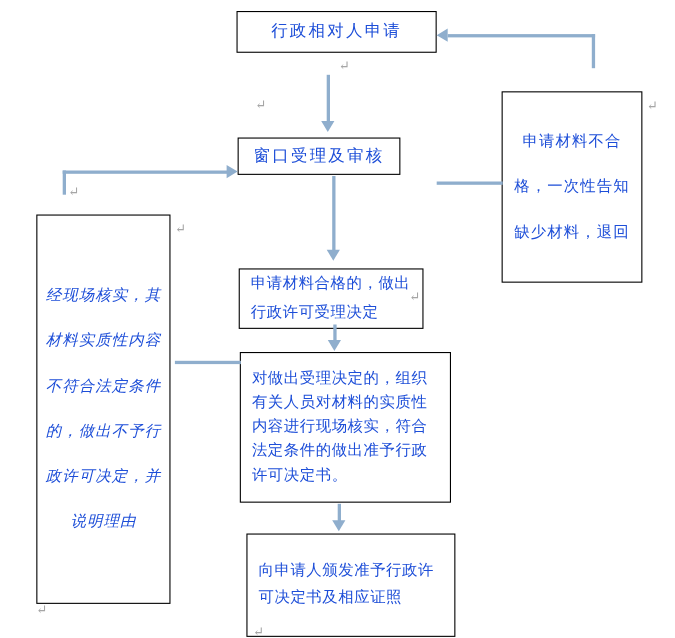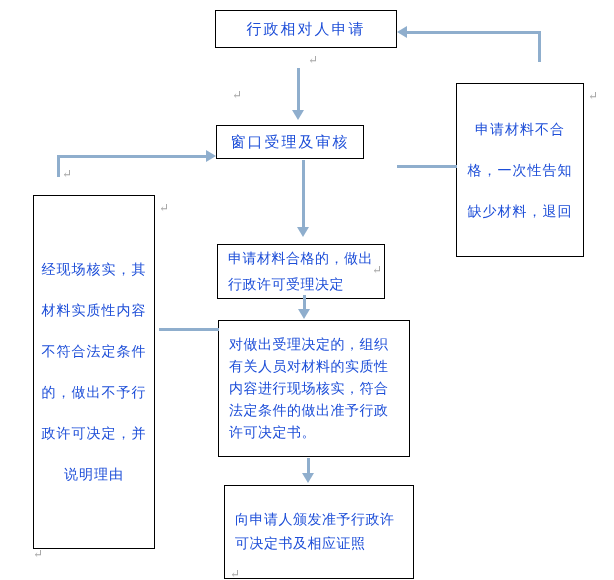--- a/index.html
+++ b/index.html
@@ -39,21 +39,21 @@
   
   #node-apply      { left: 215px; top: 10px;  width: 182px; height: 38px;  font-size: 15px; }
   #node-apply .txt { line-height: 36px; letter-spacing: 2px; }
 
   #node-window      { left: 216px; top: 125px; width: 148px; height: 34px; font-size: 15px; }
   #node-window .txt { line-height: 32px; letter-spacing: 2px; }
 
   #node-reject      { left: 456px; top: 83px;  width: 128px; height: 174px; font-size: 14px; }
   #node-reject .txt { line-height: 41px; letter-spacing: 1px; }
 
-  #node-onsite      { left: 33px;  top: 195px; width: 122px; height: 354px; font-size: 14px; }
+  #node-onsite      { left: 33px;  top: 195px; width: 122px; height: 354px; font-size: 14px; font-style: italic; }
   #node-onsite .txt { line-height: 41px; letter-spacing: 1px; }
 
   #node-accept      { left: 217px; top: 244px; width: 168px; height: 55px; font-size: 14px; }
   #node-accept .txt { line-height: 26px; letter-spacing: 0.5px; text-align: left; padding: 0 10px; }
 
   #node-verify      { left: 218px; top: 320px; width: 192px; height: 137px; font-size: 14px; }
   #node-verify .txt { line-height: 22px; letter-spacing: 0.5px; text-align: left; padding: 0 10px; }
 
   #node-issue       { left: 224px; top: 485px; width: 190px; height: 94px; font-size: 14px; }
   #node-issue .txt  { line-height: 24px; letter-spacing: 0.5px; text-align: left; padding: 0 10px; }

